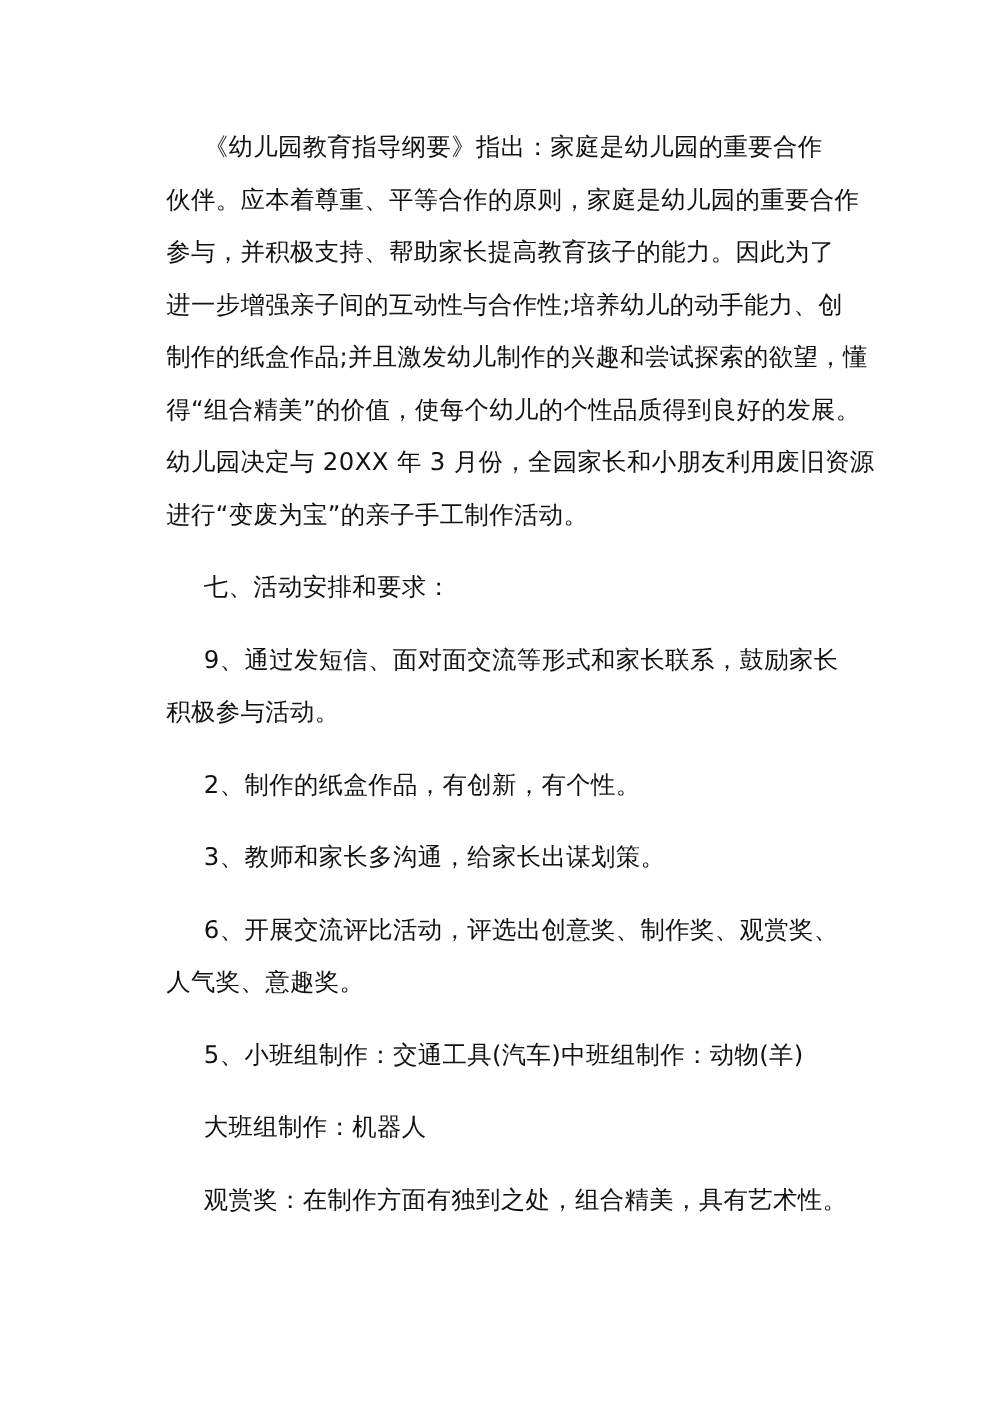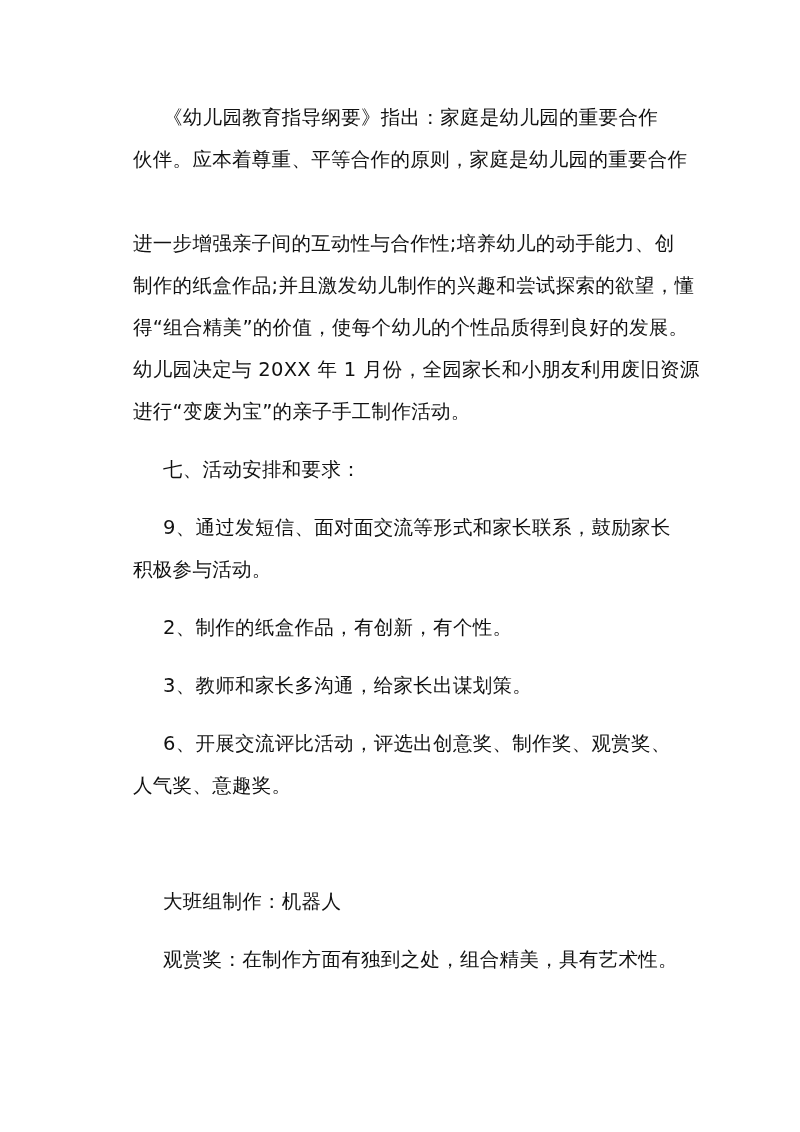--- a/index.html
+++ b/index.html
@@ -9,35 +9,37 @@
     .line { position: absolute; left: 133px; white-space: nowrap; font-size: 19.5px; line-height: 24px; letter-spacing: 0.3px; }
     .indent { left: 163px; }
   </style>
 </head>
 <body>
 
 <div class="page">
 
   <div class="line indent" style="top:106px">《幼儿园教育指导纲要》指出：家庭是幼儿园的重要合作</div>
   <div class="line" style="top:148px">伙伴。应本着尊重、平等合作的原则，家庭是幼儿园的重要合作</div>
+  <div class="line" style="top:190px">参与，并积极支持、帮助家长提高教育孩子的能力。因此为了</div>
   <div class="line" style="top:232px">进一步增强亲子间的互动性与合作性;培养幼儿的动手能力、创</div>
   <div class="line" style="top:274px">制作的纸盒作品;并且激发幼儿制作的兴趣和尝试探索的欲望，懂</div>
   <div class="line" style="top:316px">得“组合精美”的价值，使每个幼儿的个性品质得到良好的发展。</div>
-  <div class="line" style="top:358px">幼儿园决定与 20XX 年 1 月份，全园家长和小朋友利用废旧资源</div>
+  <div class="line" style="top:358px">幼儿园决定与 20XX 年 3 月份，全园家长和小朋友利用废旧资源</div>
   <div class="line indent" style="top:458px">七、活动安排和要求：</div>
 
   <div class="line" style="top:400px">进行“变废为宝”的亲子手工制作活动。</div>
 
   <div class="line indent" style="top:516px">9、通过发短信、面对面交流等形式和家长联系，鼓励家长</div>
   <div class="line" style="top:558px">积极参与活动。</div>
 
   <div class="line indent" style="top:616px">2、制作的纸盒作品，有创新，有个性。</div>
 
   <div class="line indent" style="top:674px">3、教师和家长多沟通，给家长出谋划策。</div>
 
   <div class="line indent" style="top:732px">6、开展交流评比活动，评选出创意奖、制作奖、观赏奖、</div>
   <div class="line" style="top:774px">人气奖、意趣奖。</div>
 
+  <div class="line indent" style="top:832px">5、小班组制作：交通工具(汽车)中班组制作：动物(羊)</div>
 
   <div class="line indent" style="top:890px">大班组制作：机器人</div>
 
   <div class="line indent" style="top:948px">观赏奖：在制作方面有独到之处，组合精美，具有艺术性。</div>
 </div>
 
 </body></html>

